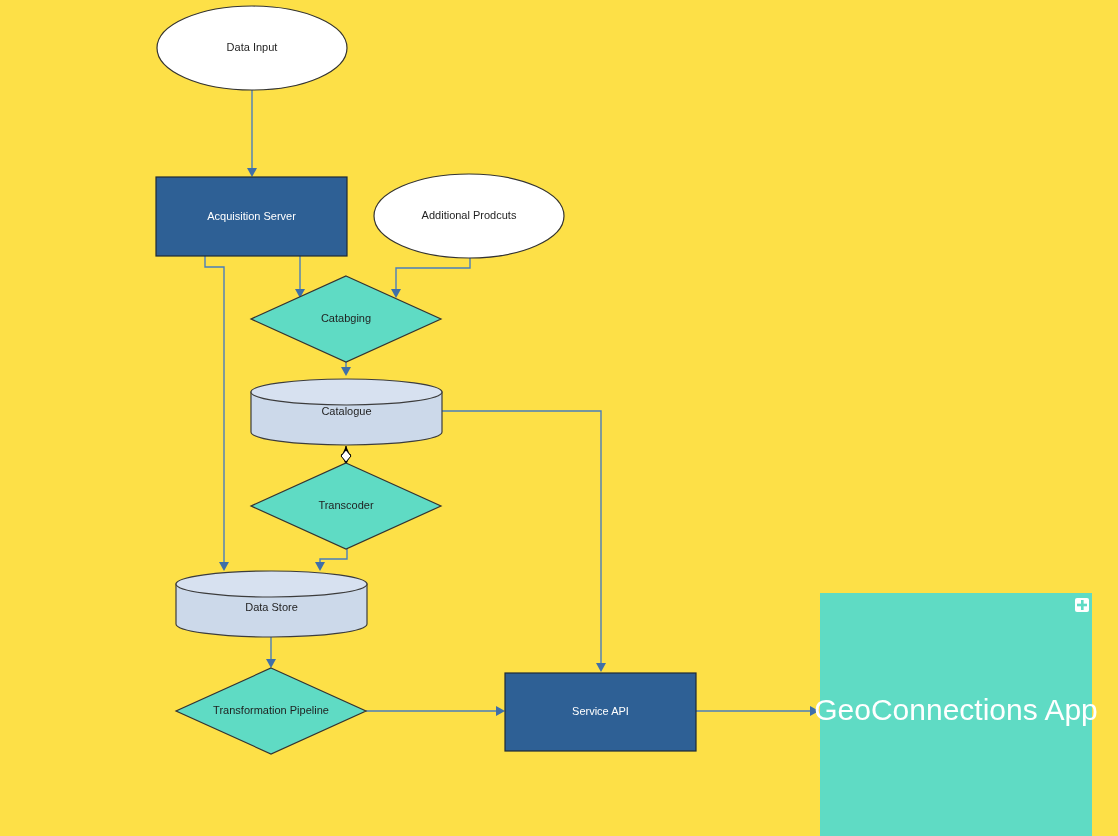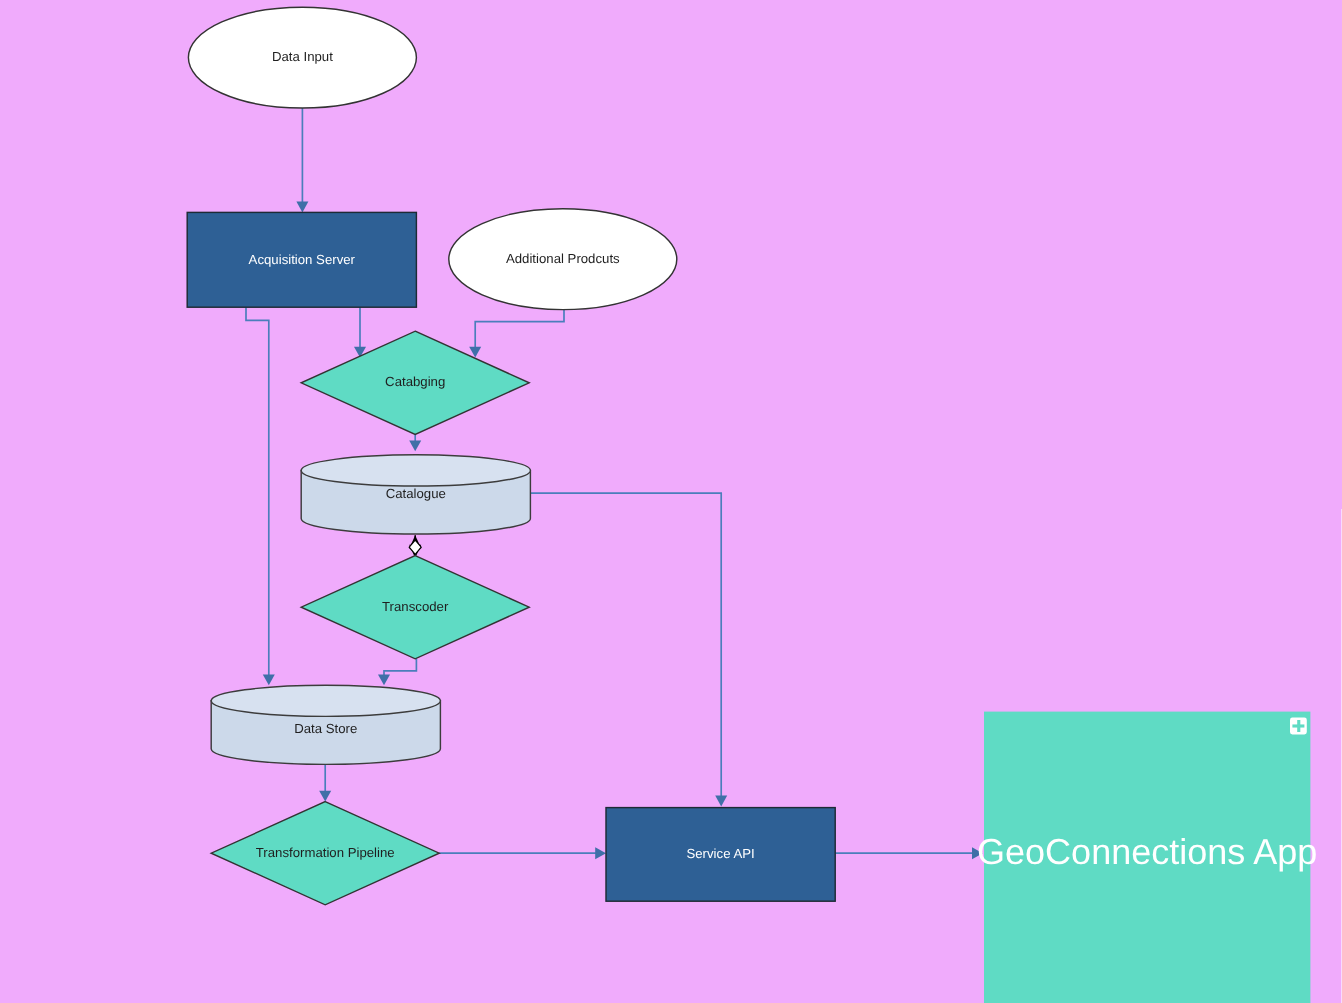--- a/index.html
+++ b/index.html
@@ -11,21 +11,21 @@
   body {
     width: 1118px;
     height: 836px;
     overflow: hidden;
     font-family: "Liberation Sans", sans-serif;
   }
   #diagram-root {
     position: relative;
     width: 1118px;
     height: 836px;
-    background: #f0abfc;
+    background: #fde047;
   }
   svg.diagram-canvas {
     display: block;
     width: 1118px;
     height: 836px;
   }
   .node-label {
     font-family: "Liberation Sans", sans-serif;
     font-size: 11px;
     fill: #1f1f1f;

